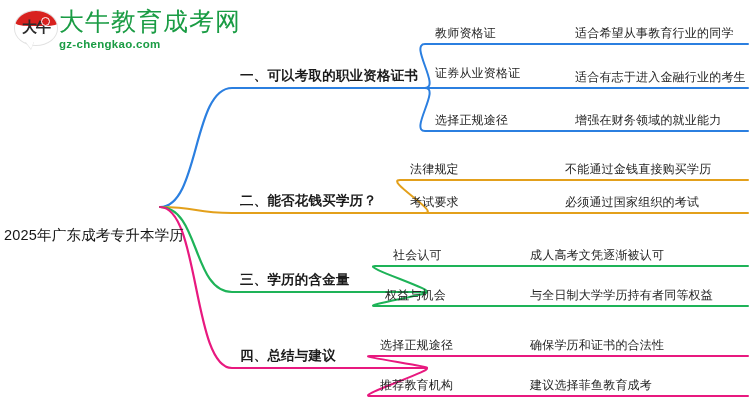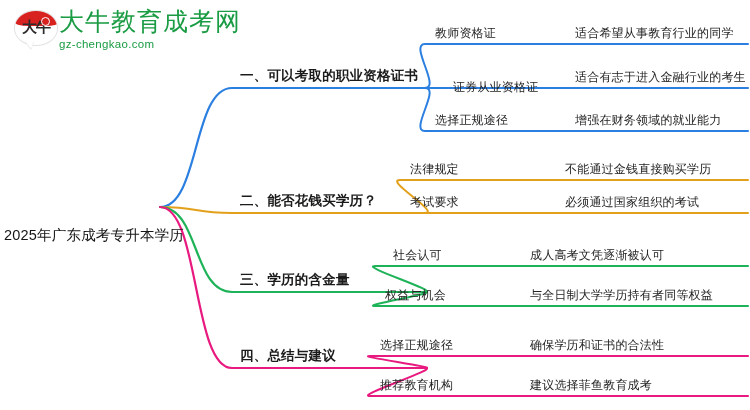--- a/index.html
+++ b/index.html
@@ -38,21 +38,21 @@
   .logo-tail{
     position:absolute;left:11px;top:31px;width:0;height:0;z-index:1;
     border-left:6px solid transparent;border-right:3px solid transparent;
     border-top:8px solid #ffffff;filter:drop-shadow(0 1px 0 #e2e2e2);
   }
   .logo-text{display:flex;flex-direction:column;justify-content:center;}
   .logo-title{
     font-size:25px;font-weight:normal;color:#1a9c44;line-height:1.1;letter-spacing:1px;
   }
   .logo-url{
-    font-size:11.5px;font-weight:normal;color:#1a9c44;line-height:1.2;
+    font-size:11.5px;font-weight:bold;color:#1a9c44;line-height:1.2;
     letter-spacing:.3px;margin-top:2px;
   }
 
   
   .node{position:absolute;white-space:nowrap;color:#1b1b1b;}
   .root-label{
     font-size:14.5px;font-weight:normal;color:#151515;letter-spacing:.2px;margin-top:28px;
   }
   .branch-label{
     font-size:13.5px;font-weight:bold;color:#1b1b1b;letter-spacing:.2px;
@@ -106,21 +106,21 @@
     <div class="logo-text">
       <div class="logo-title">大牛教育成考网</div>
       <div class="logo-url">gz-chengkao.com</div>
     </div>
   </div>
 
   <div id="nodes">
       <div class="node branch-label" style="left: 240px; top: 67px;">一、可以考取的职业资格证书</div>
       <div class="node sub-label" style="left: 435px; top: 25px;">教师资格证</div>
       <div class="node leaf-label" style="left: 575px; top: 25px;">适合希望从事教育行业的同学</div>
-      <div class="node sub-label" style="left: 435px; top: 79px; margin-left: 18px;">证券从业资格证</div>
+      <div class="node sub-label" style="left: 435px; top: 65px;">证券从业资格证</div>
       <div class="node leaf-label" style="left: 575px; top: 69px;">适合有志于进入金融行业的考生</div>
       <div class="node sub-label" style="left: 435px; top: 112px;">选择正规途径</div>
       <div class="node leaf-label" style="left: 575px; top: 112px;">增强在财务领域的就业能力</div>
       <div class="node branch-label" style="left: 240px; top: 192px;">二、能否花钱买学历？</div>
       <div class="node sub-label" style="left: 410px; top: 161px;">法律规定</div>
       <div class="node leaf-label" style="left: 565px; top: 161px;">不能通过金钱直接购买学历</div>
       <div class="node sub-label" style="left: 410px; top: 194px;">考试要求</div>
       <div class="node leaf-label" style="left: 565px; top: 194px;">必须通过国家组织的考试</div>
       <div class="node branch-label" style="left: 240px; top: 271px;">三、学历的含金量</div>
       <div class="node sub-label" style="left: 385px; top: 247px; margin-left: 8px;">社会认可</div>

